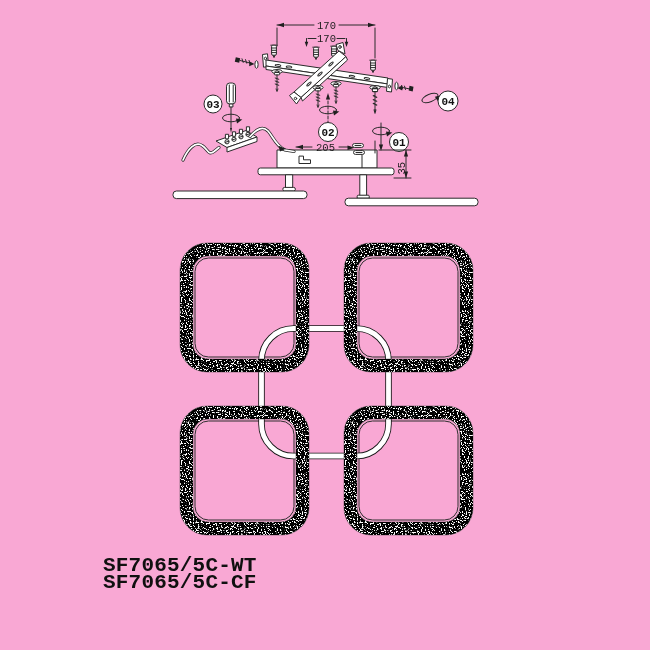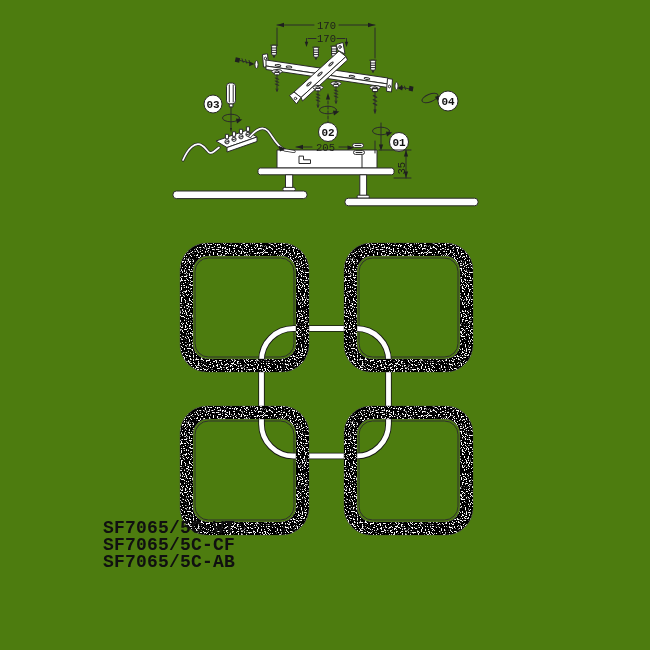--- a/index.html
+++ b/index.html
@@ -1,38 +1,38 @@
 <!DOCTYPE html>
 <html><head>
 <meta charset="utf-8">
 <style>
   html,body{margin:0;padding:0;background:#fff;}
-  .stage{position:relative;width:650px;height:650px;background:#4d7c0f;overflow:hidden;
+  .stage{position:relative;width:650px;height:650px;background:#f9a8d4;overflow:hidden;
          font-family:"Liberation Mono","DejaVu Sans Mono",monospace;}
   .stage svg{position:absolute;left:0;top:0;}
 
   
   .ln{fill:none;stroke:#2a2a2a;stroke-width:1;stroke-linecap:round;stroke-linejoin:round;}
   .fw{fill:#fff;stroke:#2a2a2a;stroke-width:1;stroke-linejoin:round;}
   .blk{fill:#1f1f1f;stroke:none;}
   .dash{stroke-dasharray:3,2;}
   .wireO{fill:none;stroke:#2a2a2a;stroke-width:3.2;stroke-linecap:round;}
   .wireI{fill:none;stroke:#fff;stroke-width:1.7;stroke-linecap:round;}
   .dimt{font-family:"Liberation Mono","DejaVu Sans Mono",monospace;font-size:10.5px;fill:#1d1d1d;text-anchor:middle;}
   .ct{font-family:"Liberation Mono","DejaVu Sans Mono",monospace;font-weight:700;font-size:11px;fill:#111;text-anchor:middle;}
 
   
   .inrect{fill:none;stroke:#2f2f2f;stroke-width:1;}
   .frameO{fill:none;stroke:#161616;stroke-width:6.5;}
   .frameI{fill:none;stroke:#fff;stroke-width:4.8;}
   .ringBase{fill:#fff;fill-rule:evenodd;stroke:#4a4a4a;stroke-width:.5;}
   .ringSpeckle{fill:#000;fill-rule:evenodd;}
 
-  .models{position:absolute;left:103px;top:520px;color:#101010;
-          font-weight:700;font-size:18px;line-height:16.75px;letter-spacing:.2px;}
+  .models{position:absolute;left:103px;top:558px;color:#101010;
+          font-weight:700;font-size:21px;line-height:16.75px;letter-spacing:.2px;}
   .model-row{white-space:pre;}
 </style>
 </head>
 <body>
 
 <div class="stage">
 <svg width="650" height="650" viewBox="0 0 650 650">
   <defs>
     <filter id="speckle" x="-3%" y="-3%" width="106%" height="106%">
       <feTurbulence type="fractalNoise" baseFrequency="0.75" numOctaves="3" seed="8" result="n"></feTurbulence>
@@ -251,15 +251,14 @@
     <use href="#ring" x="180" y="243"></use>
     <use href="#ring" x="344" y="243"></use>
     <use href="#ring" x="180" y="406"></use>
     <use href="#ring" x="344" y="406"></use>
   </g>
 </svg>
 
 <div class="models">
   <div class="model-row">SF7065/5C-WT</div>
   <div class="model-row">SF7065/5C-CF</div>
-  <div class="model-row">SF7065/5C-AB</div>
 </div>
 </div>
 
 </body></html>

